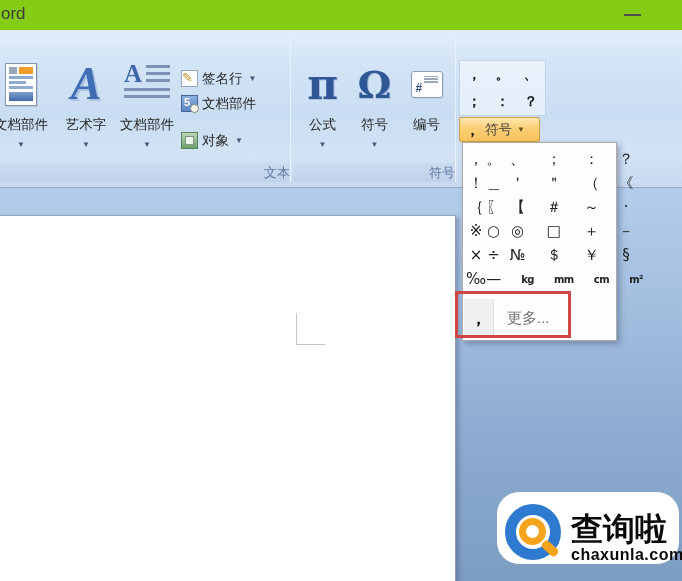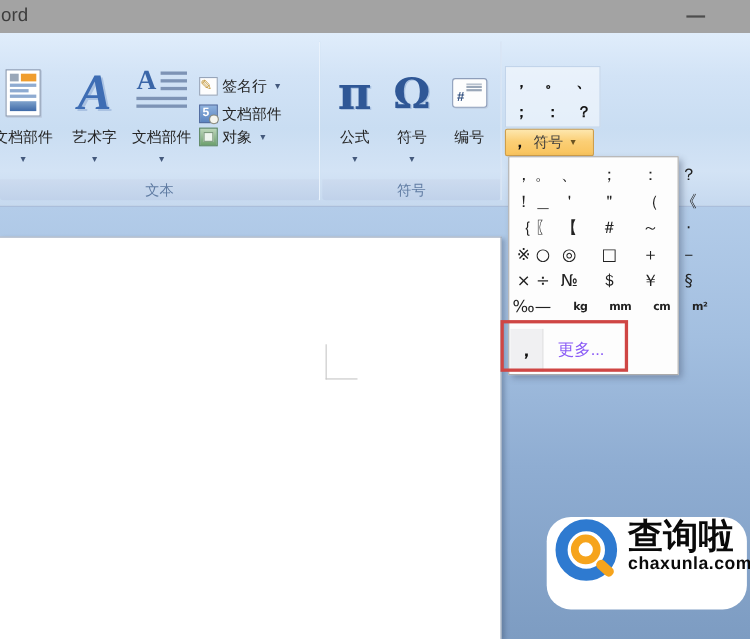--- a/index.html
+++ b/index.html
@@ -1,31 +1,31 @@
 <!DOCTYPE html>
 <html><head>
 <meta charset="utf-8">
 <style>
   * { margin:0; padding:0; box-sizing:border-box; }
   html,body { width:682px; height:581px; overflow:hidden;
     font-family:"Liberation Sans","DejaVu Sans",sans-serif; }
   .stage { position:relative; width:682px; height:581px; background:#fff; }
 
   
-  .titlebar { position:absolute; left:0; top:0; width:682px; height:30px; background:#a3a3a3; }
+  .titlebar { position:absolute; left:0; top:0; width:682px; height:30px; background:#84cc16; }
   .title-text { position:absolute; left:1px; top:4px; font-size:17px; color:#3d3d3d; }
   .min-btn { position:absolute; right:38px; top:8px; width:22px; height:14px; cursor:default; }
   .min-btn .dash { position:absolute; left:2px; top:6px; width:17px; height:2px; background:#4d4d4d; }
 
   
   .ribbon { position:absolute; left:0; top:30px; width:682px; height:158px;
     background:linear-gradient(180deg,#e0edfb 0%,#d2e3f6 25%,#c9ddf2 55%,#d3e3f5 80%,#c6d9ef 100%);
     border-bottom:1px solid #93abce; }
   .sep { position:absolute; top:8px; height:144px; width:1px; background:#b4c8e3; border-right:1px solid #e9f2fc; }
-  .group-label { position:absolute; top:133px; height:19px; line-height:19px; text-align:center;
+  .group-label { position:absolute; top:133px; height:19px; line-height:19px; text-align:right;
     font-size:13px; color:#5f7ba2; background:linear-gradient(#ccdbef,#c0d2ea); border-radius:0 0 3px 3px; }
 
   .btn-big { position:absolute; top:28px; height:126px; display:flex; flex-direction:column; align-items:center; cursor:default; }
   .btn-big .icon-box { height:52px; display:flex; align-items:center; justify-content:center; }
   .btn-big .blabel { font-size:13.5px; color:#262626; white-space:nowrap; margin-top:6px; }
   .arrow { font-size:8px; color:#44597c; margin-top:7px; line-height:8px; }
   .glyph-big { font-family:"DejaVu Serif","Liberation Serif",serif; font-weight:bold; color:#2f5796;
     text-shadow:1px 1px 0 #a8c0e0; }
 
   
@@ -83,36 +83,36 @@
     border:1px solid #ababab; box-shadow:3px 3px 6px rgba(70,85,110,.45); z-index:50; }
   .sym-grid { position:absolute; left:3px; top:4px; width:148px; display:grid;
     grid-template-columns:repeat(6,1fr); grid-auto-rows:24px; }
   .sym-cell { display:flex; align-items:center; justify-content:center; font-size:15px; color:#222;
     font-family:"DejaVu Sans","Liberation Sans",sans-serif; cursor:default; }
   .sym-cell.wide { font-size:10px; font-weight:bold; letter-spacing:-0.5px;margin-left:20px; }
   .more-row { position:absolute; left:1px; top:156px; width:152px; height:39px; display:flex; align-items:center; cursor:default; }
   .more-gutter { width:30px; height:39px; background:#f0f0f2; border-right:1px solid #e1e1e3;
     display:flex; align-items:center; justify-content:center; }
   .more-gutter .bullet { font-size:17px; font-weight:bold; color:#111; }
-  .more-label { margin-left:13px; font-size:15px; color:#8b5cf6; }
+  .more-label { margin-left:13px; font-size:15px; color:#737373; }
 
   .red-box { position:absolute; left:455px; top:291px; width:116px; height:47px;
     border:3px solid #cf4644; z-index:60; pointer-events:none; }
 
   
   .doc-area { position:absolute; left:0; top:188px; width:682px; height:393px;
     background:linear-gradient(180deg,#b3cce9 0%,#a3bfe0 30%,#8fadd2 60%,#7d9cc2 100%); }
   .page { position:absolute; left:0; top:27px; width:456px; height:366px; background:#ffffff;
     border-top:1px solid #94a3b9; border-right:1px solid #8e9db3; box-shadow:3px 2px 4px rgba(55,75,105,.35); }
   .margin-mark { position:absolute; left:296px; top:97px; width:29px; height:32px;
     border-left:1px solid #c6c6c6; border-bottom:1px solid #c6c6c6; }
 
   
-  .watermark { position:absolute; left:497px; top:470px; width:182px; height:84px; background:#fff;
-    border-radius:22px; z-index:40; display:flex; align-items:flex-start; padding:0 8px; }
+  .watermark { position:absolute; left:497px; top:492px; width:182px; height:72px; background:#fff;
+    border-radius:22px; z-index:40; display:flex; align-items:flex-end; padding:0 8px; }
   .wm-logo { position:relative; width:62px; height:62px; flex:0 0 auto; }
   .wm-blue { position:absolute; left:0; top:2px; width:56px; height:56px; border:11px solid #2e7ad0; border-radius:50%; }
   .wm-orange { position:absolute; left:14px; top:16px; width:27px; height:27px; border:7px solid #f6a41c; border-radius:50%; }
   .wm-handle { position:absolute; left:36px; top:42px; width:18px; height:9px; background:#f6a41c;
     border-radius:4px; transform:rotate(42deg); }
   .wm-text { margin-left:4px; display:flex; flex-direction:column; align-items:flex-start; }
   .wm-brand { font-family:"Liberation Serif","DejaVu Serif",serif; font-weight:bold; font-size:32px;
     line-height:34px; color:#0a0a0a; white-space:nowrap; }
   .wm-domain { font-size:16px; font-weight:bold; color:#0a0a0a; letter-spacing:0.5px; }
 </style>
@@ -185,21 +185,21 @@
     </div>
 
     <div class="btn-small" style="top:61px;">
       <span class="dt-icon">
         <span class="five">5</span>
           <span class="clock"></span>
       </span>
       <span>文档部件</span>
     </div>
 
-    <div class="btn-small" style="top:82px;">
+    <div class="btn-small" style="top:98px;">
       <span class="obj-icon">
           <span class="inner"></span>
         </span>
       <span>对象</span>
       <span class="arrow">▼</span>
     </div>
 
     <div class="group-label" style="left:0;width:290px;">文本</div>
     <div class="sep" style="left:290px;"></div>
 

